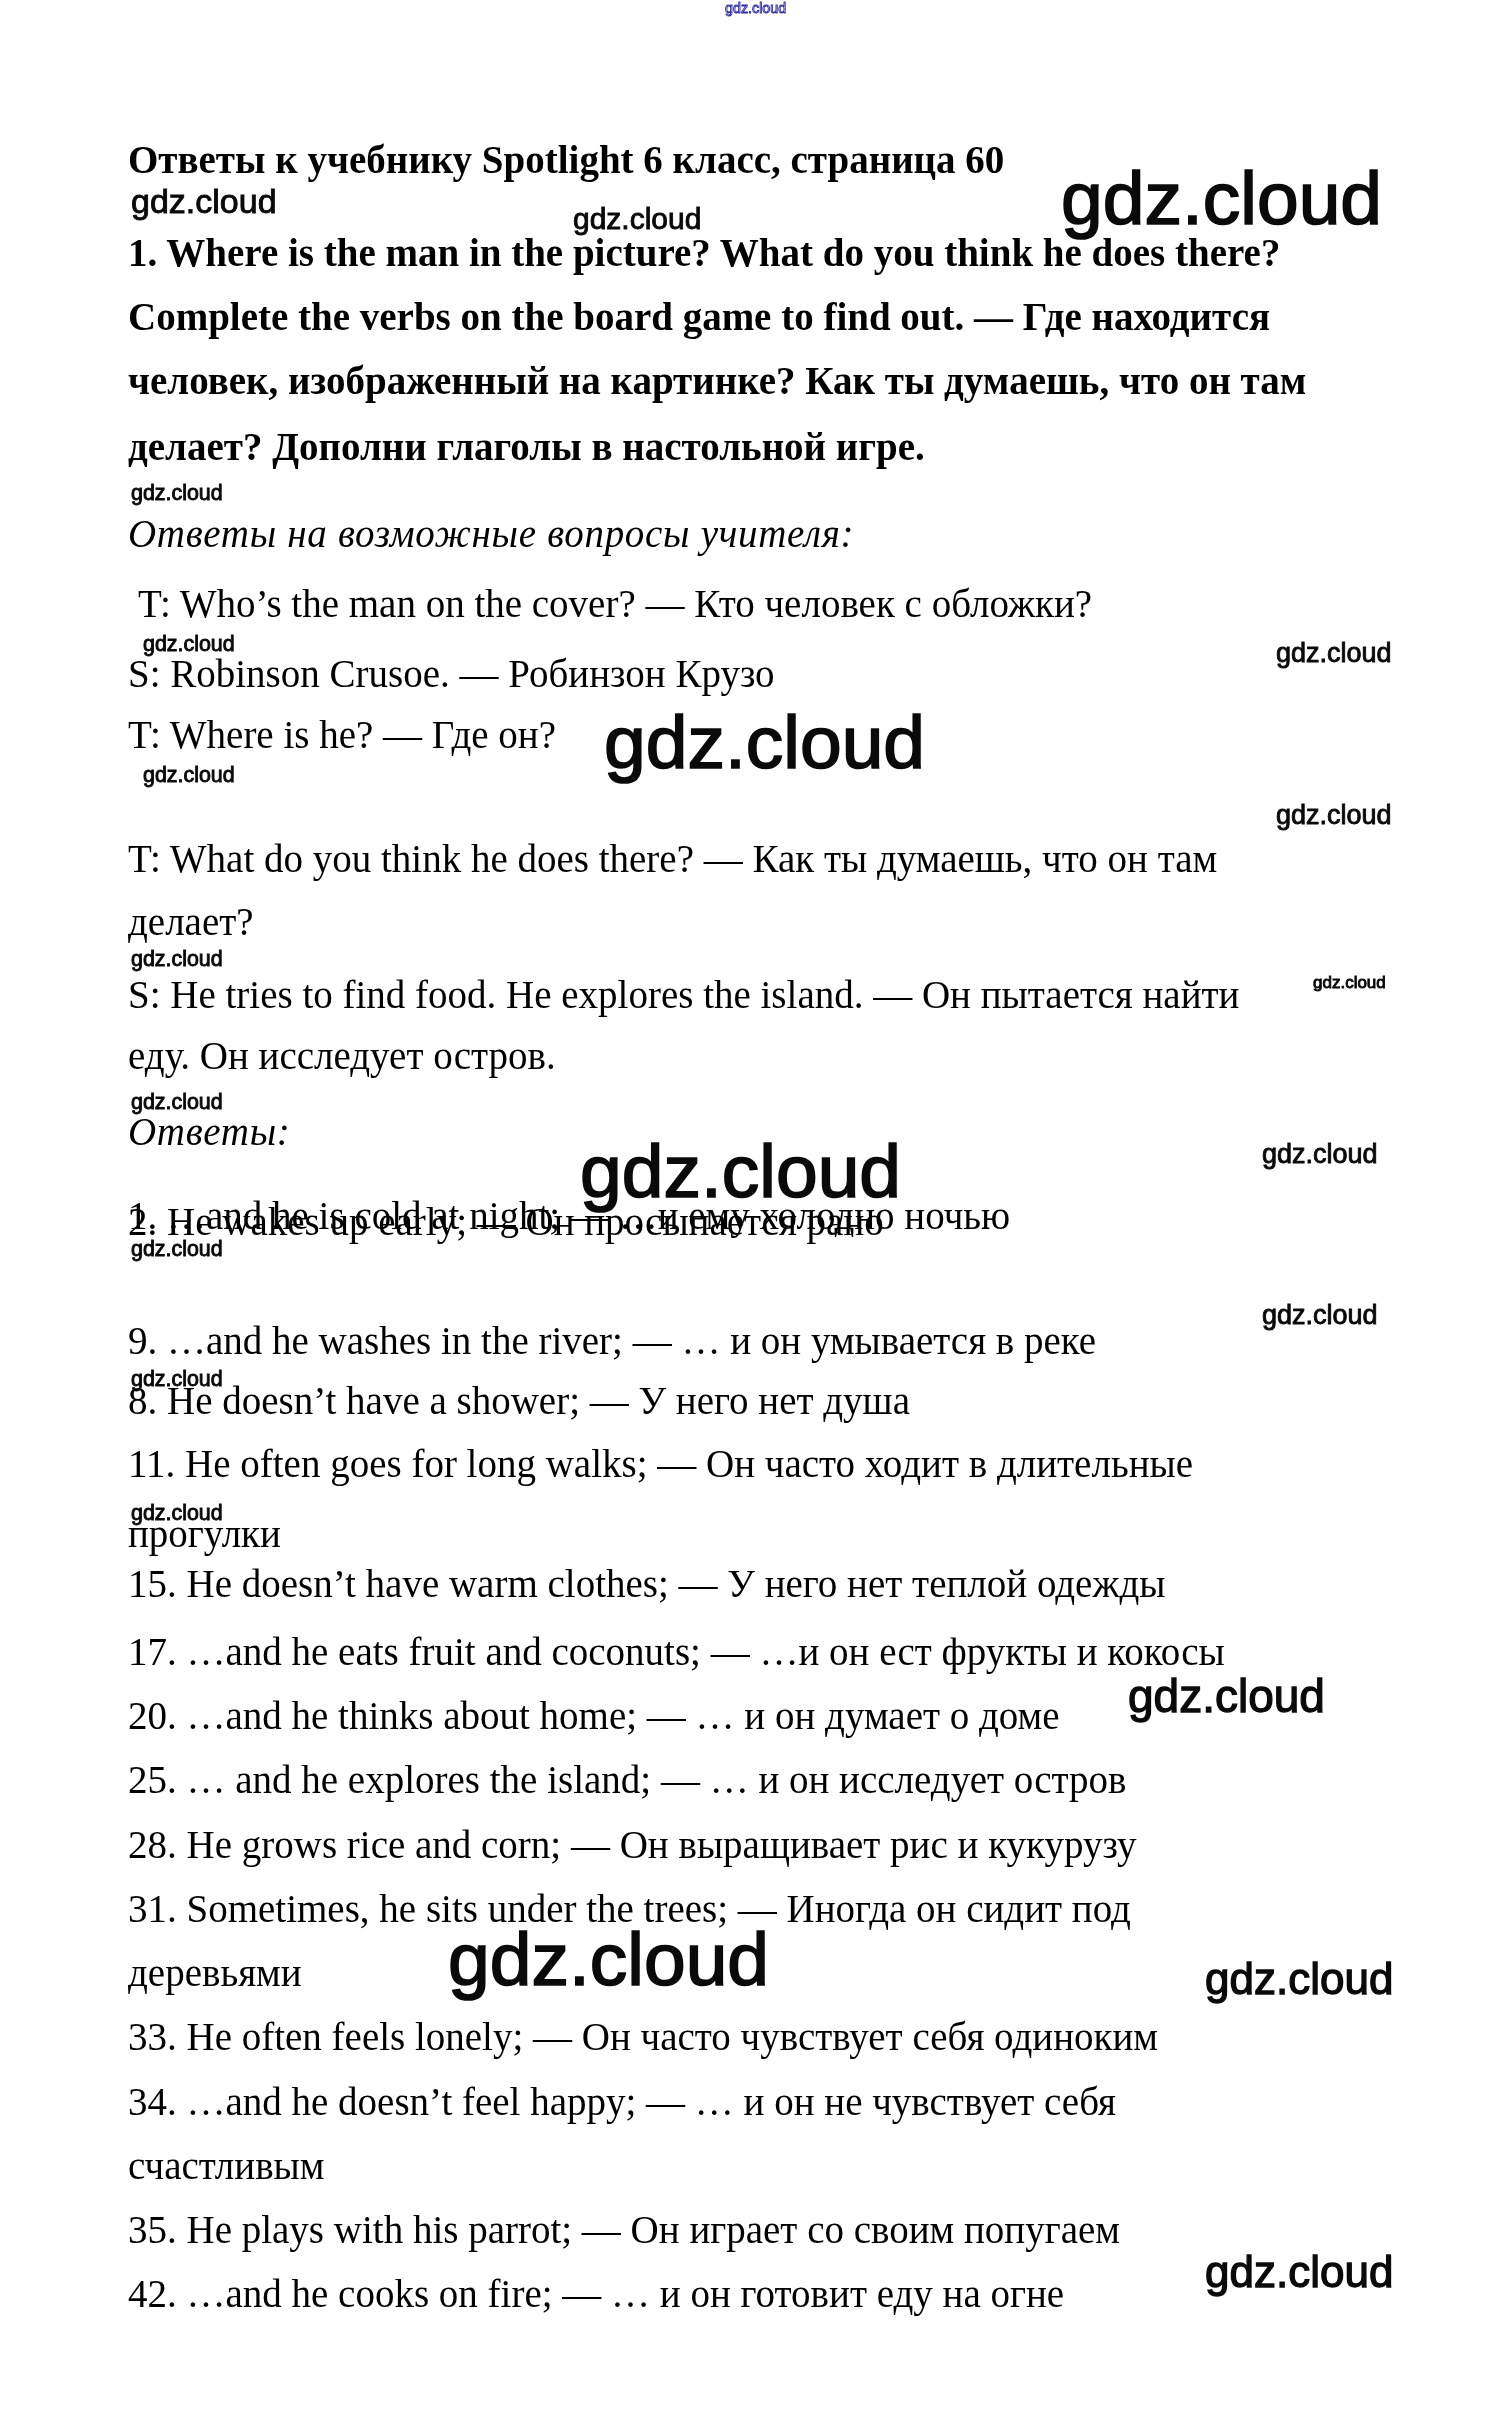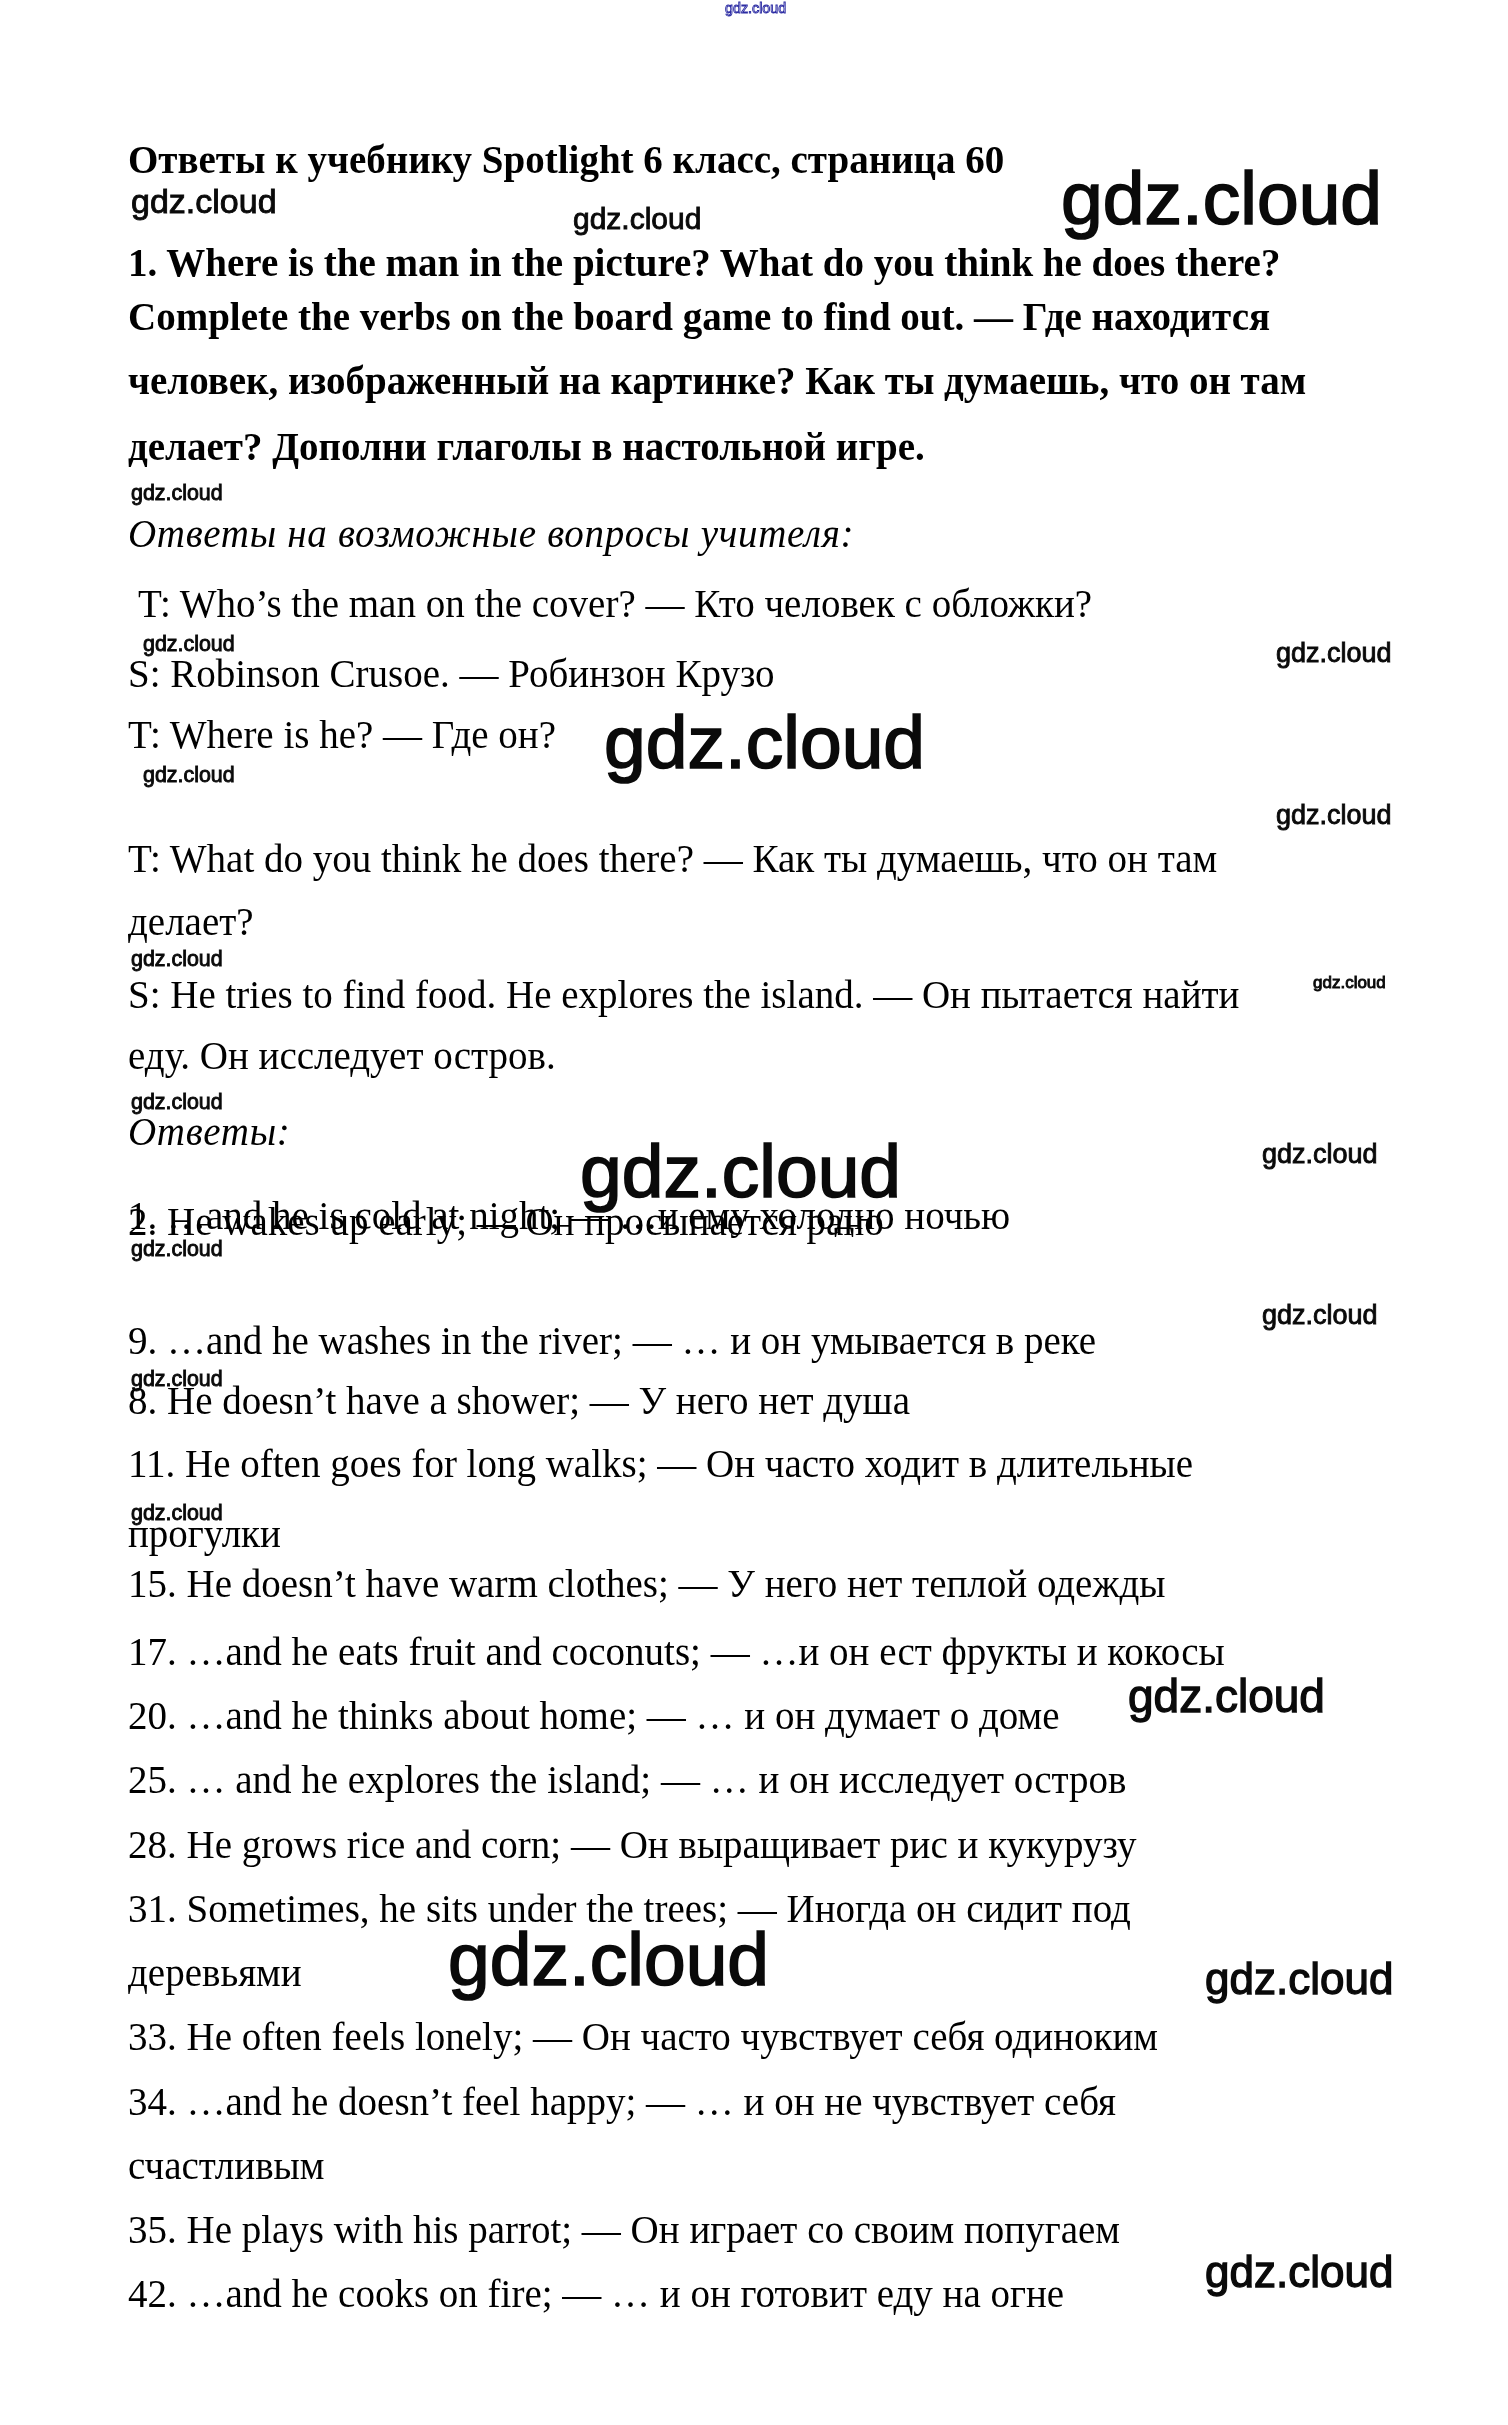--- a/index.html
+++ b/index.html
@@ -62,21 +62,21 @@
   <span class="wm" style="left:1262px; top:1302px; font-size:27px;">gdz.cloud</span>
   <span class="wm" style="left:131px; top:1369px; font-size:21.4px;">gdz.cloud</span>
   <span class="wm" style="left:131px; top:1503px; font-size:21.4px;">gdz.cloud</span>
   <span class="wm wm-med" style="left:1128px; top:1673px; font-size:46px;">gdz.cloud</span>
   <span class="wm wm-big" style="left:448px; top:1922px; font-size:75px;">gdz.cloud</span>
   <span class="wm wm-med" style="left:1205px; top:1957px; font-size:44px;">gdz.cloud</span>
   <span class="wm wm-med" style="left:1205px; top:2250px; font-size:44px;">gdz.cloud</span>
 
   <div class="line bold" style="top:140px;">Ответы к учебнику Spotlight 6 класс, страница 60</div>
 
-  <div class="line bold" style="top:233px;margin-top:10px;">1. Where is the man in the picture? What do you think he does there?</div>
+  <div class="line bold" style="top:233px;">1. Where is the man in the picture? What do you think he does there?</div>
   <div class="line bold" style="top:361px;">человек, изображенный на картинке? Как ты думаешь, что он там</div>
   <div class="line bold" style="top:297px;">Complete the verbs on the board game to find out. — Где находится</div>
   <div class="line bold" style="top:427px;">делает? Дополни глаголы в настольной игре.</div>
 
   <div class="line italic" style="top:514px;">Ответы на возможные вопросы учителя:</div>
 
   <div class="line" style="top:584px;margin-left:10px;">T: Who’s the man on the cover? — Кто человек с обложки?</div>
   <div class="line" style="top:654px;">S: Robinson Crusoe. — Робинзон Крузо</div>
   <div class="line" style="top:715px;">T: Where is he? — Где он?</div>
   <div class="line" style="top:839px;">T: What do you think he does there? — Как ты думаешь, что он там</div>

